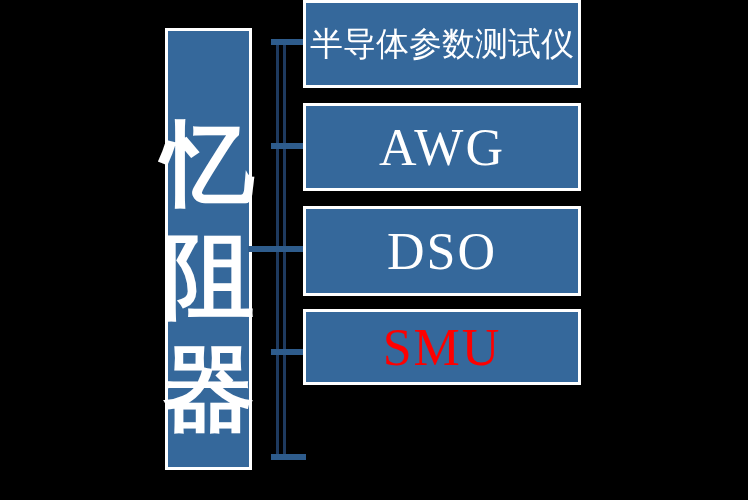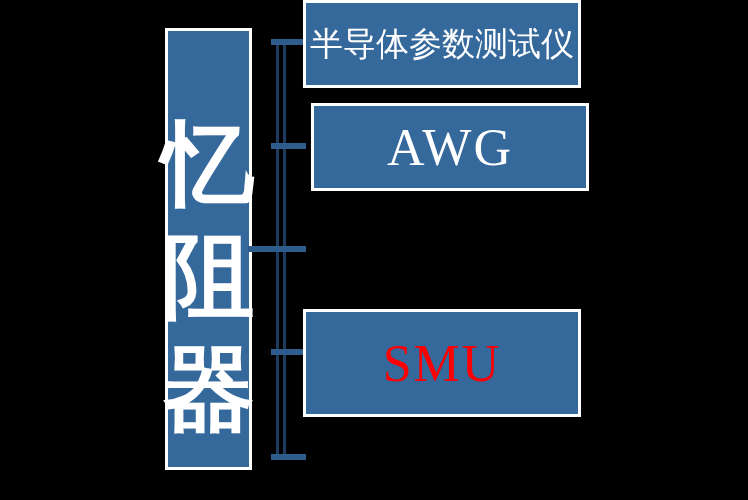--- a/index.html
+++ b/index.html
@@ -16,23 +16,23 @@
     left:165px;top:28px;width:87px;height:442px;
     flex-direction:column;justify-content:flex-start;padding-top:76px;
   }
   .root-char{
     display:block;color:#FFFFFF;font-size:92px;line-height:113px;
     text-align:center;font-weight:600;
   }
   
   .child{left:303px;width:278px;}
   .b1{top:0;height:88px;}
-  .b2{top:103px;height:88px;margin-left:8px;}
+  .b2{top:103px;height:88px;}
   .b3{top:206px;height:90px;}
-  .b4{top:309px;height:108px;}
+  .b4{top:309px;height:76px;}
   .b5{top:417px;height:80px;}
   .label-cjk-sans{
     font-family:"Liberation Sans","DejaVu Sans",sans-serif;
     font-size:33px;white-space:nowrap;font-weight:500;
   }
   .label-latin-serif{
     font-family:"Liberation Serif","DejaVu Serif",serif;
     font-size:52px;letter-spacing:2px;
   }
   .label-cjk-serif{
@@ -71,19 +71,22 @@
   <div class="stub s5"></div>
 
   <div class="node child b1">
     <span class="label-cjk-sans" style="color:#ffffff">半导体参数测试仪</span>
   </div>
 
   <div class="node child b2">
     <span class="label-latin-serif" style="color:#ffffff">AWG</span>
   </div>
 
+  <div class="node child b3">
+    <span class="label-latin-serif" style="color:#ffffff">DSO</span>
+  </div>
 
   <div class="node child b4">
     <span class="label-latin-serif" style="color:#fe0000">SMU</span>
   </div>
 
 
 </div>
 
 </body></html>

